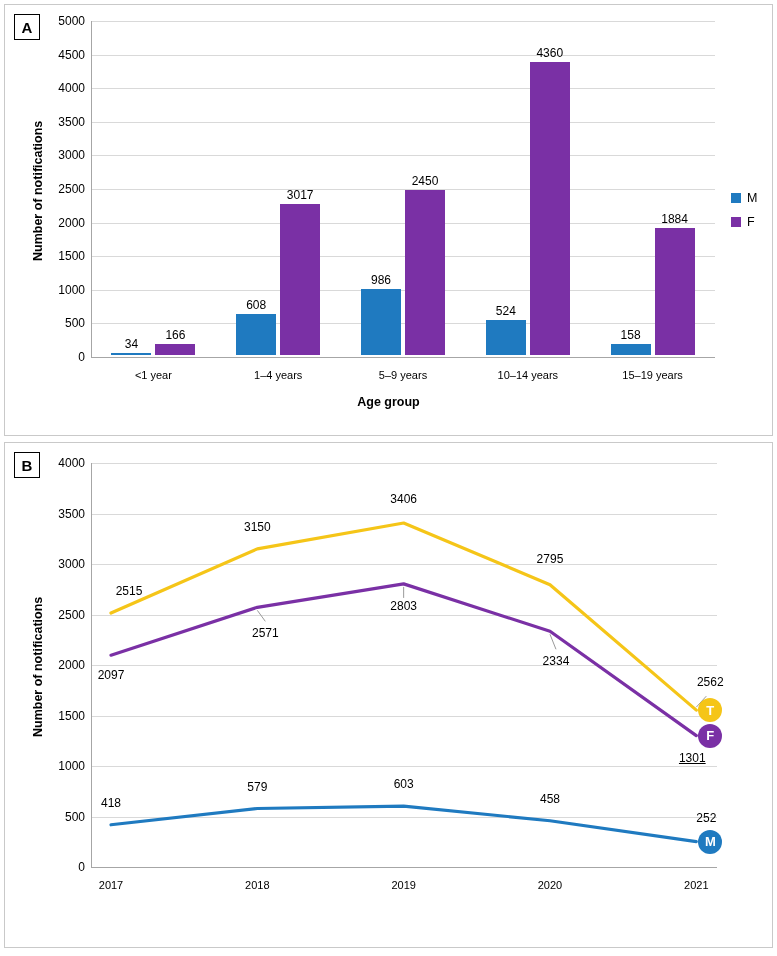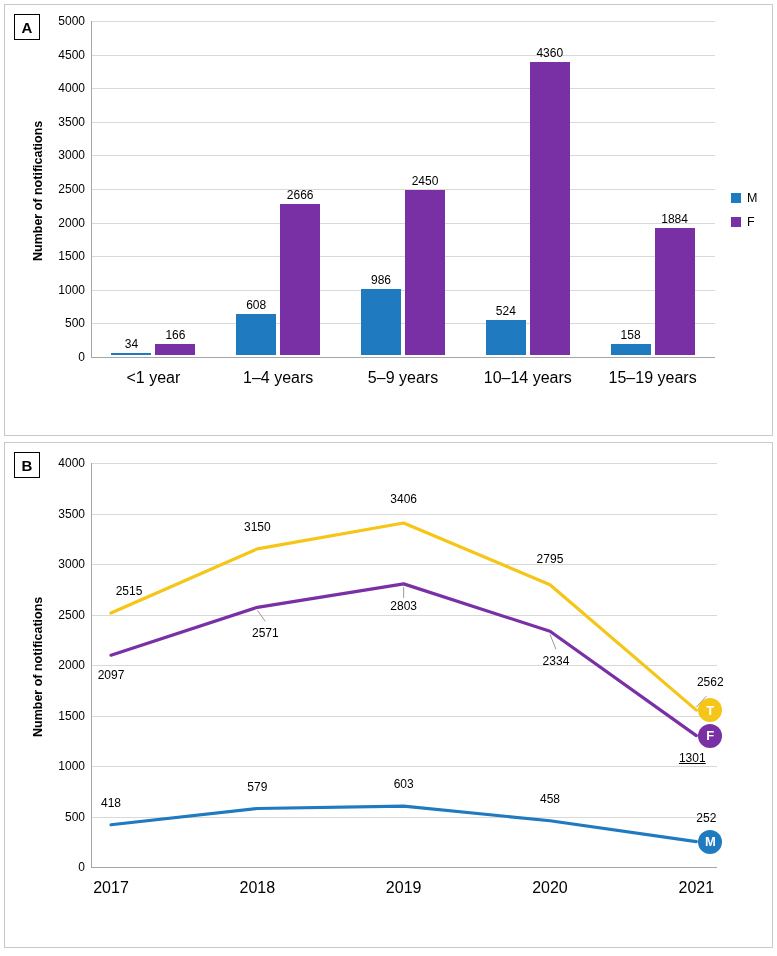--- a/index.html
+++ b/index.html
@@ -70,21 +70,21 @@
     width: 100%;
   }
   .ytick {
     position: absolute;
     font-size: 12px;
     text-align: right;
     transform: translateY(-50%);
   }
   .xtick {
     position: absolute;
-    font-size: 16px;
+    font-size: 11px;
     text-align: right;
     transform: translateX(-50%);
   }
   .gridline {
     position: absolute;
     height: 1px;
     background: #d9d9d9;
   }
   .axisline {
     position: absolute;
@@ -171,36 +171,37 @@
         <div class="axisline" style="left: 86px; top: 16px; width: 1px; height: 336px;"></div>
         <div class="xtick" style="left: 148.4px; top: 364px;">&lt;1 year</div>
         <div class="bar" style="left: 106.4px; width: 40px; height: 2.2848px; bottom: 80px; background: rgb(31, 122, 192);"></div>
         <div class="bar-label" style="left: 126.4px; top: 331.715px;">34</div>
         <div class="bar" style="left: 150.4px; width: 40px; height: 11.1552px; bottom: 80px; background: rgb(122, 48, 165);"></div>
         <div class="bar-label" style="left: 170.4px; top: 322.845px;">166</div>
         <div class="xtick" style="left: 273.2px; top: 364px;">1–4 years</div>
         <div class="bar" style="left: 231.2px; width: 40px; height: 40.8576px; bottom: 80px; background: rgb(31, 122, 192);"></div>
         <div class="bar-label" style="left: 251.2px; top: 293.142px;">608</div>
         <div class="bar" style="left: 275.2px; width: 40px; height: 150.931px; bottom: 80px; background: rgb(122, 48, 165);"></div>
-        <div class="bar-label" style="left: 295.2px; top: 183.069px;">2666</div>
+        <div class="bar-label" style="left: 295.2px; top: 183.069px;">3017</div>
         <div class="xtick" style="left: 398px; top: 364px;">5–9 years</div>
         <div class="bar" style="left: 356px; width: 40px; height: 66.2592px; bottom: 80px; background: rgb(31, 122, 192);"></div>
         <div class="bar-label" style="left: 376px; top: 267.741px;">986</div>
         <div class="bar" style="left: 400px; width: 40px; height: 164.64px; bottom: 80px; background: rgb(122, 48, 165);"></div>
         <div class="bar-label" style="left: 420px; top: 169.36px;">2450</div>
         <div class="xtick" style="left: 522.8px; top: 364px;">10–14 years</div>
         <div class="bar" style="left: 480.8px; width: 40px; height: 35.2128px; bottom: 80px; background: rgb(31, 122, 192);"></div>
         <div class="bar-label" style="left: 500.8px; top: 298.787px;">524</div>
         <div class="bar" style="left: 524.8px; width: 40px; height: 292.992px; bottom: 80px; background: rgb(122, 48, 165);"></div>
         <div class="bar-label" style="left: 544.8px; top: 41.008px;">4360</div>
         <div class="xtick" style="left: 647.6px; top: 364px;">15–19 years</div>
         <div class="bar" style="left: 605.6px; width: 40px; height: 10.6176px; bottom: 80px; background: rgb(31, 122, 192);"></div>
         <div class="bar-label" style="left: 625.6px; top: 323.382px;">158</div>
         <div class="bar" style="left: 649.6px; width: 40px; height: 126.605px; bottom: 80px; background: rgb(122, 48, 165);"></div>
         <div class="bar-label" style="left: 669.6px; top: 207.395px;">1884</div>
+        <div class="axis-title-x" style="left: 0px; top: 390px;">Age group</div>
         <div class="legend" style="left: 726px; top: 186px;">
           <div class="legend-row">
             <span class="legend-swatch" style="background: rgb(31, 122, 192);"></span>
             <span>M</span>
           </div>
           <div class="legend-row">
             <span class="legend-swatch" style="background: rgb(122, 48, 165);"></span>
             <span>F</span>
           </div>
         </div>

